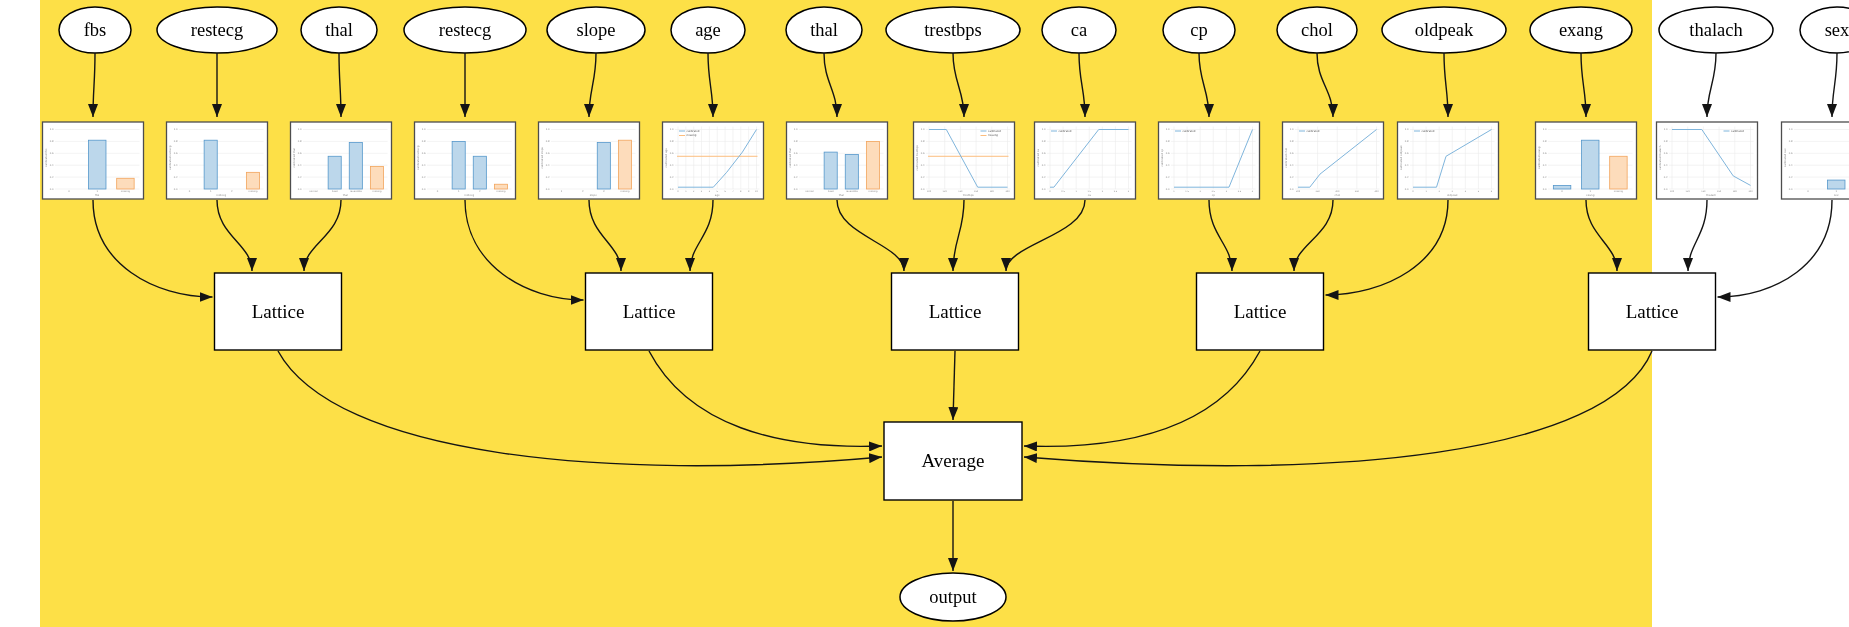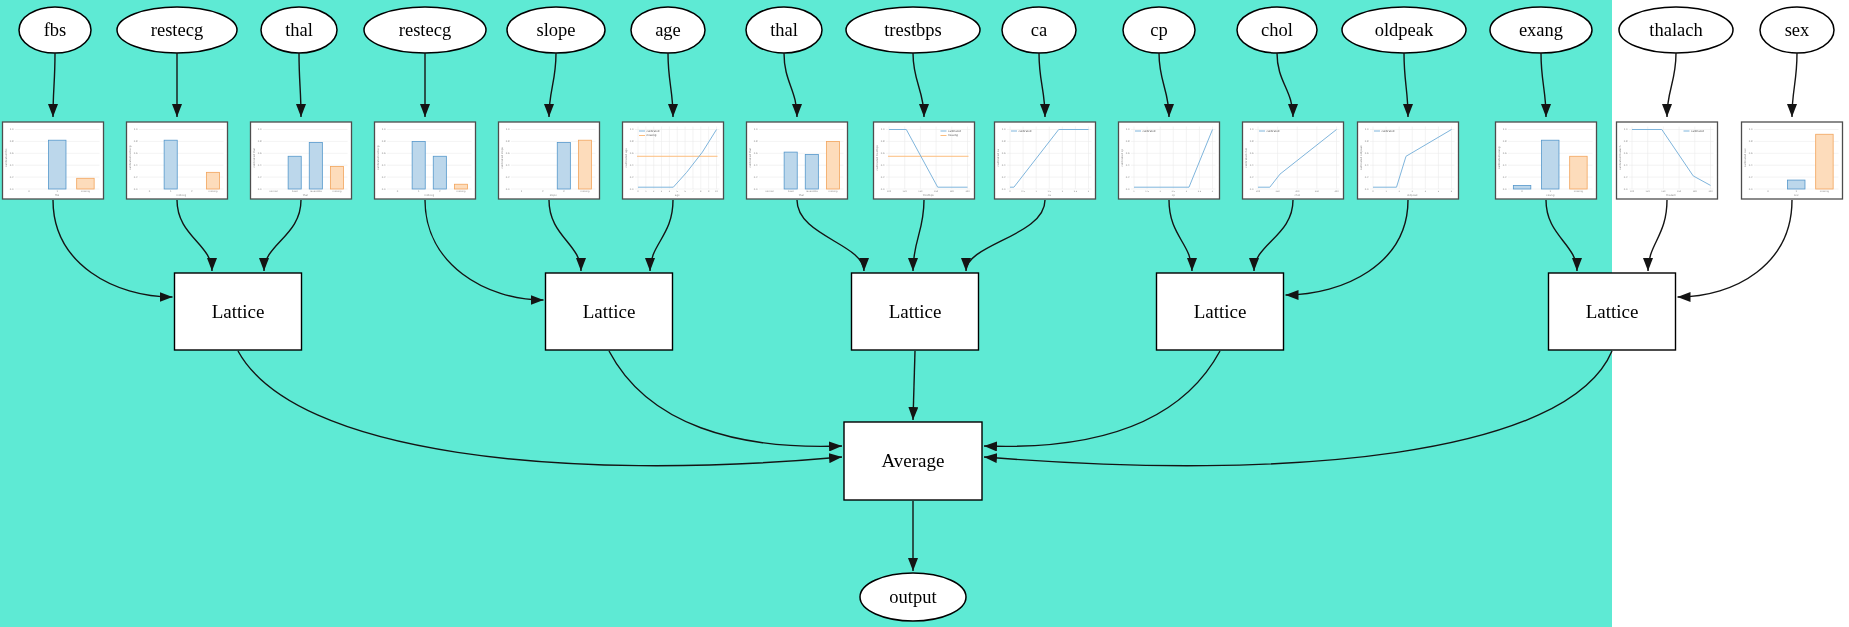--- a/index.html
+++ b/index.html
@@ -1,16 +1,16 @@
 <!DOCTYPE html>
 <html><head>
 <meta charset="utf-8">
 <style>
   html,body{margin:0;padding:0;background:#ffffff;}
-  #canvas{width:1612px;height:627px;position:relative;background:#5eead4;}
+  #canvas{width:1612px;height:627px;position:relative;background:#fde047;margin-left:40px;}
   svg{display:block;}
   text{user-select:none;}
   .nodelabel{font-family:"Liberation Serif","DejaVu Serif",serif;fill:#000;}
   .chtext{font-family:"DejaVu Sans","Liberation Sans",sans-serif;}
 </style>
 </head>
 <body>
 
 <div id="canvas">
   <svg id="graph" width="1849" height="627" viewBox="0 0 1849 627">

